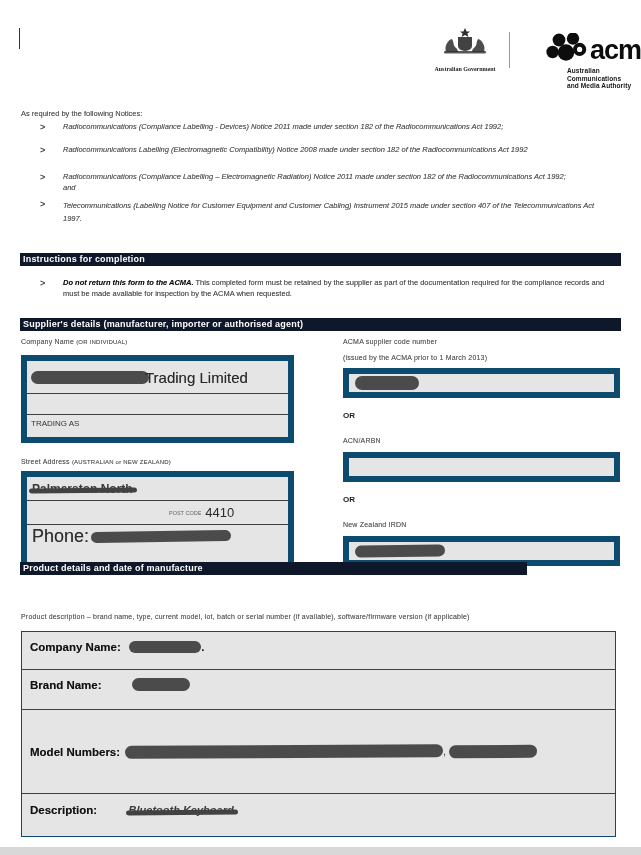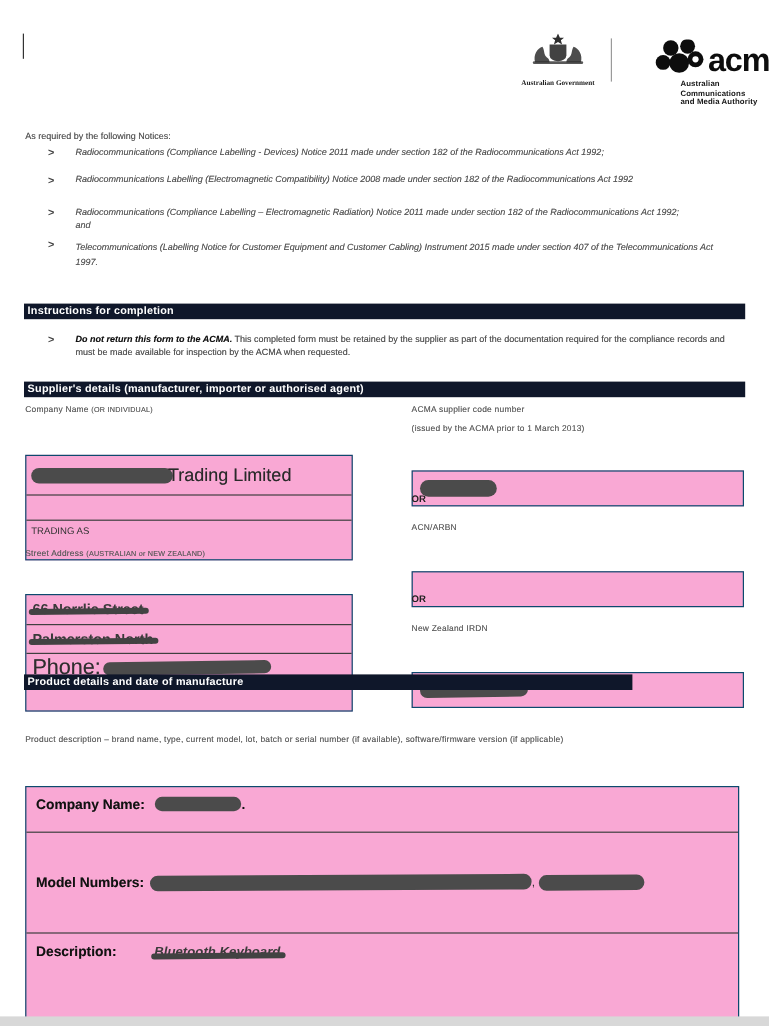--- a/index.html
+++ b/index.html
@@ -25,21 +25,21 @@
 
   .lead { font-size:7.5px; color:#555; }
 
   .bullet { display:flex; }
   .bullet .marker { font-size:9px; font-weight:bold; color:#444; width:23px; flex:none; }
   .bullet .btxt { font-size:7.5px; font-style:italic; color:#555; line-height:10.5px; }
   .bullet .btxt.wide { line-height:13px; }
   .bullet .btxt.roman { font-style:normal; color:#4f4f4f; line-height:10.5px; }
   .boldlead { font-weight:bold; font-style:italic; color:#111; }
 
-  .box { border:1px solid #0c4a6e; background:#f9a8d4;margin-top:24px; }
+  .box { border:6px solid #0c4a6e; background:#e5e5e5; }
   .trow { border-bottom:1px solid #3f3f3f; position:relative; }
   .trow:last-child { border-bottom:none; }
 
   .blob { display:inline-block; background:#4b4b4b; border-radius:7px; vertical-align:middle; }
   .struck { position:relative; display:inline-block; color:#3a3a3a; white-space:nowrap; }
   .struck::after {
     content:""; position:absolute; left:-3px; right:-4px; top:46%; height:4.5px;
     background:#424242; border-radius:3px; transform:rotate(-0.6deg);
   }
   .or { font-size:8px; font-weight:bold; color:#222; }
@@ -140,25 +140,26 @@
     <div class="trow" style="height:21px;"></div>
     <div class="trow" style="height:32px; padding:4px 0 0 4px; font-size:8px; color:#333;">TRADING AS</div>
   </div>
 
   <div class="abs tiny scan" style="left:21px; top:458px;">
     <span>Street Address</span>
     <span class="suffix">(AUSTRALIAN or NEW ZEALAND)</span>
   </div>
 
   <div class="abs box" style="left:21px; top:471px; width:273px; height:98px;">
-    <div class="trow" style="height:25px; display:flex; align-items:center; padding-left:5px;">
-      <span class="struck medval">66 Norrlie Street</span>
-    </div>
     <div class="trow" style="height:24px; display:flex; align-items:center; padding-left:5px;">
       <span class="struck medval">Palmerston North</span>
+    </div>
+    <div class="trow" style="height:24px; display:flex; align-items:center;">
+      <span style="font-size:5.5px; color:#666; margin-left:142px;">POST CODE</span>
+      <span style="font-size:13px; color:#2a2a2a; margin-left:4px;">4410</span>
     </div>
     <div class="trow" style="height:23px; display:flex; align-items:center; padding-left:5px;">
       <span class="phone scan">Phone:</span>
       <span class="blob" style="width:140px; height:11px; margin-left:2px; transform:rotate(-0.8deg);"></span>
     </div>
   </div>
 
   <div class="abs tiny scan" style="left:343px; top:338px;">ACMA supplier code number</div>
   <div class="abs tiny scan" style="left:343px; top:354px;">(issued by the ACMA prior to 1 March 2013)</div>
   <div class="abs box" style="left:343px; top:368px; width:277px; height:30px; display:flex; align-items:center; padding-left:6px;">
@@ -177,20 +178,24 @@
     <span class="blob" style="width:90px; height:12px; transform:rotate(-0.9deg);"></span>
   </div>
 
   <div class="abs bar" style="left:20px; top:562px; width:507px;">Product details and date of manufacture</div>
   <div class="abs tiny scan" style="left:21px; top:613px; width:598px;">Product description – brand name, type, current model, lot, batch or serial number (if available), software/firmware version (if applicable)</div>
 
   <div class="abs box" style="left:21px; top:631px; width:595px; height:206px; border-width:1.5px;">
     <div class="trow" style="height:38px; padding:5px 0 0 8px;">
       <span class="prow-label scan">Company Name:</span>
       <span class="blob" style="width:72px; height:12px; margin-left:4px;"></span><span class="prow-label">.</span>
+    </div>
+    <div class="trow" style="height:40px; padding:5px 0 0 8px;">
+      <span class="prow-label scan">Brand Name:</span>
+      <span class="blob" style="width:58px; height:13px; margin-left:26px;"></span>
     </div>
     <div class="trow" style="height:84px; display:flex; align-items:center; padding-left:8px;">
       <span class="prow-label scan">Model Numbers:</span>
       <span class="blob" style="width:318px; height:13px; margin-left:5px; transform:rotate(-0.3deg);"></span>
         <span style="font-size:10px; color:#333;">,</span>
         <span class="blob" style="width:88px; height:13px; margin-left:3px; transform:rotate(-0.4deg);"></span>
     </div>
     <div class="trow" style="height:41px; padding:6px 0 0 8px;">
       <span class="prow-label scan">Description:</span>
       <span class="struck" style="font-size:11px; font-weight:bold; margin-left:27px;font-style:italic;">Bluetooth Keyboard</span>

